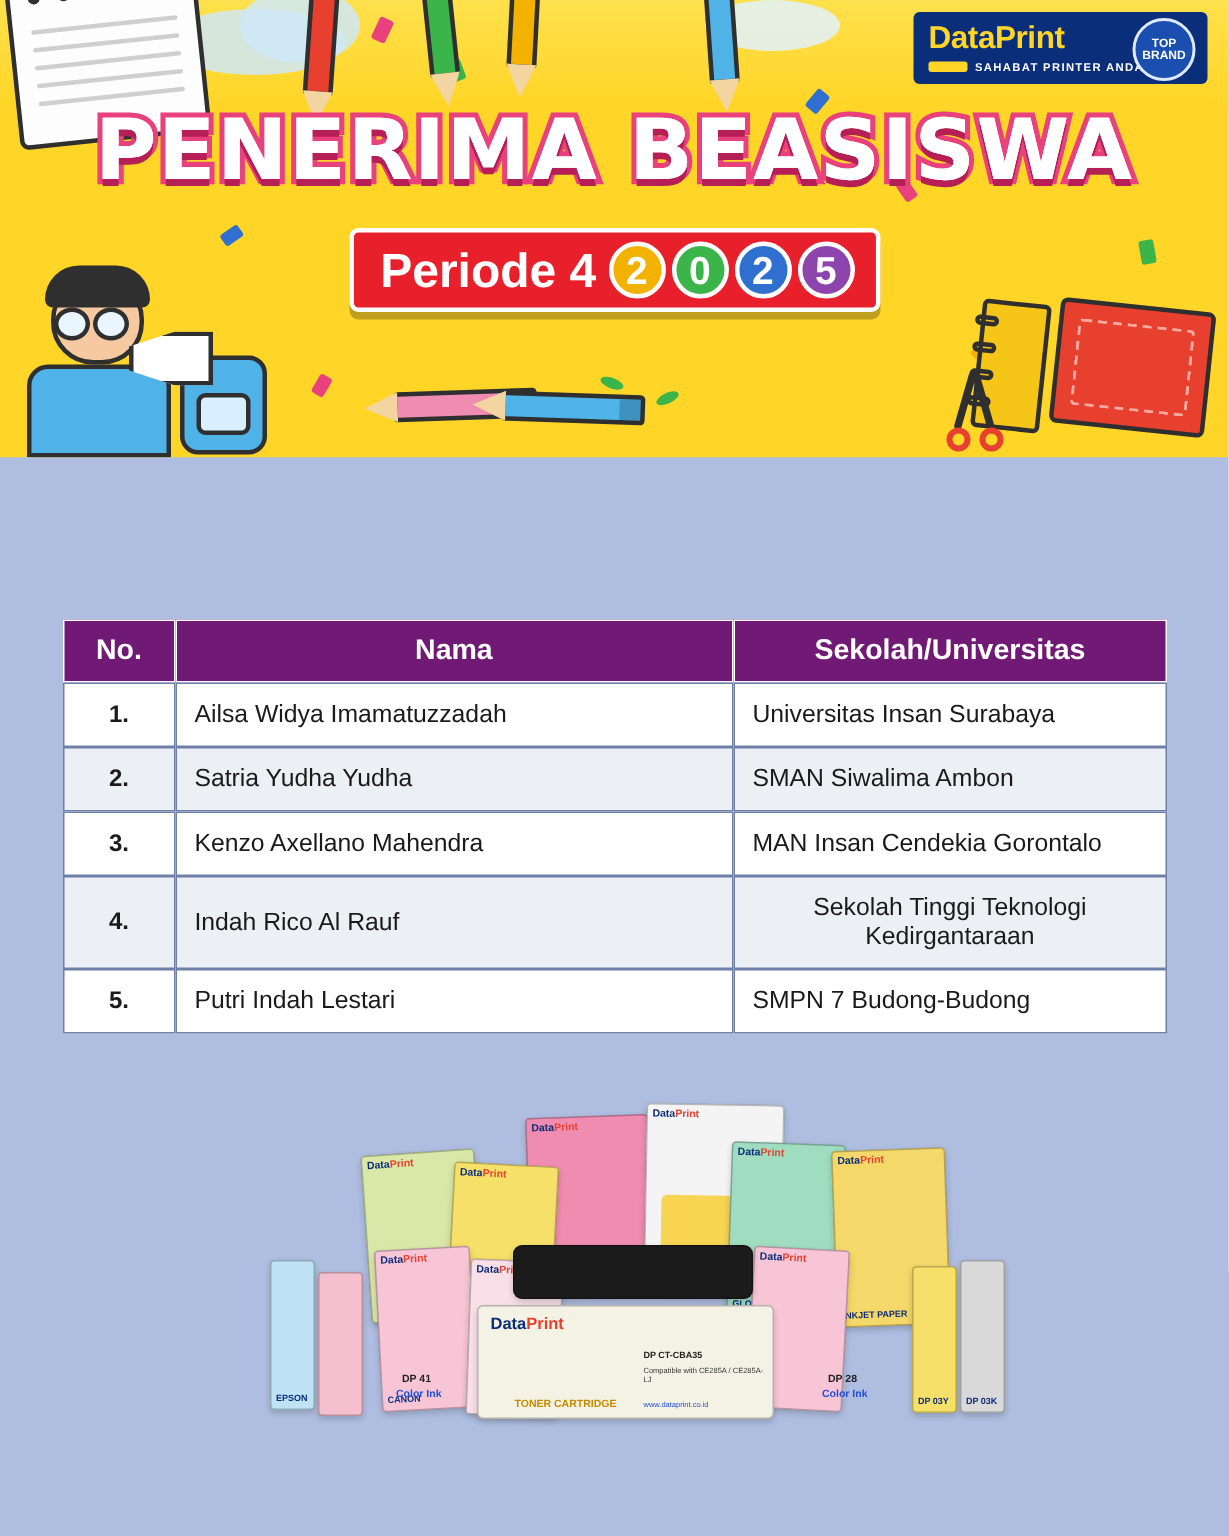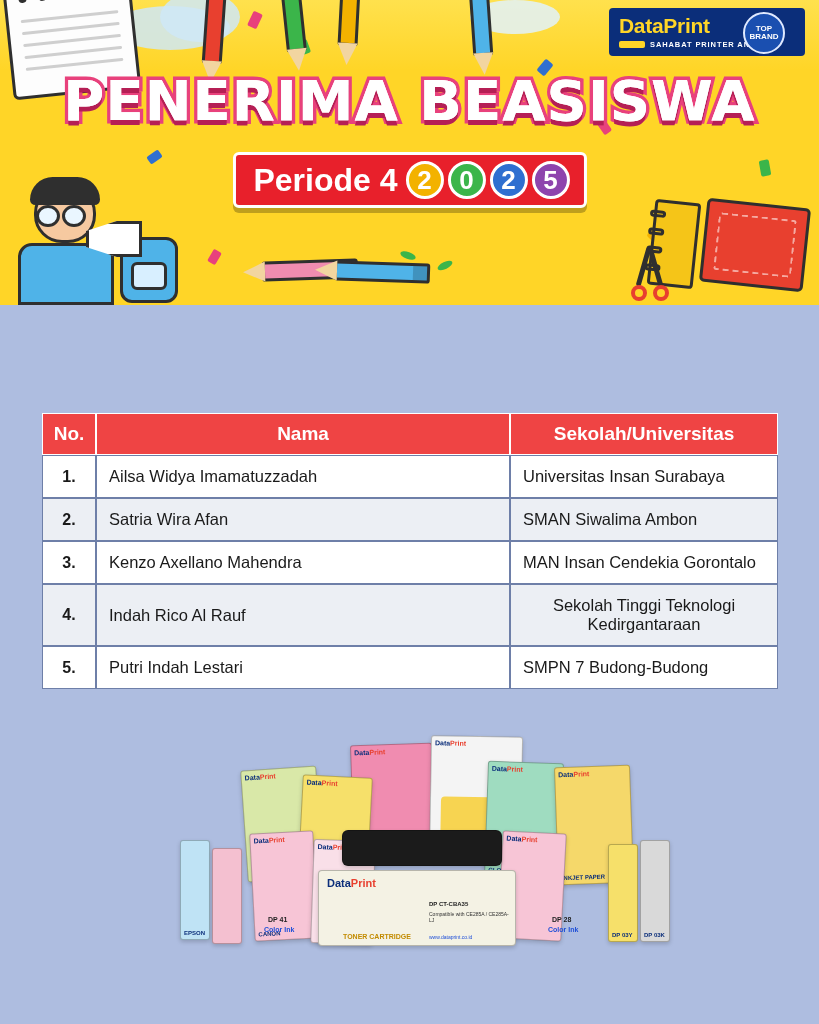--- a/index.html
+++ b/index.html
@@ -142,21 +142,21 @@
     display: flex; flex-direction: column; justify-content: center; padding-left: 10px;
   }
   .logo .ltop { font-size: 21px; font-weight: bold; color: #ffffff; line-height: 1; letter-spacing: -.3px; }
   .logo .ltop span { color: #ffd527; }
   .logo .lbot {
     display: flex; align-items: center; gap: 5px; margin-top: 4px;
   }
   .logo .bar { width: 26px; height: 7px; background: #ffd527; border-radius: 2px; }
   .logo .lsub { font-size: 7.5px; color: #ffffff; letter-spacing: .9px; font-weight: bold; }
   .logo-badge {
-    position: absolute; right: 20px; top: 4px; width: 42px; height: 42px;
+    position: absolute; right: 8px; top: 4px; width: 42px; height: 42px;
     border-radius: 50%; background: #1a4fb0; border: 2px solid #dfe9ff;
     display: flex; align-items: center; justify-content: center;
     color: #fff; font-size: 8px; font-weight: bold; text-align: center; line-height: 1;
   }
 
   
   .title {
     position: absolute; left: 0; right: 0; top: 68px; text-align: center;
     font-size: 56px; font-weight: bold; letter-spacing: 1px;
     color: #ffffff;
@@ -220,25 +220,25 @@
 
   
   .table {
     position: absolute; left: 42px; top: 108px; width: 736px;
     border-collapse: separate; border-spacing: 0;
   }
   .table th, .table td {
     border: 1px solid #6e7fa8; background: #ffffff;
   }
   .table thead th {
-    background: #ef4444; color: #ffffff; font-size: 19px; font-weight: bold;
-    padding: 9px 1px; border-color: #ffffff;
+    background: #701a75; color: #ffffff; font-size: 19px; font-weight: bold;
+    padding: 9px 21px; border-color: #ffffff;
   }
   .table thead th.c-no { width: 54px; }
-  .table thead th.c-nama { width: 414px; }
+  .table thead th.c-nama { width: 372px; }
   .table tbody td { font-size: 16.5px; color: #1a1a1a; padding: 11px 12px; }
   .table tbody td.c-no { text-align: center; font-weight: bold; font-size: 16px; }
   .table tbody tr.alt td { background: #eceff4; }
 
   
   .products { position: absolute; left: 0; right: 0; bottom: 4px; height: 300px; }
   .prod {
     position: absolute; border: 1px solid rgba(0,0,0,.25); border-radius: 3px;
     box-shadow: 0 2px 4px rgba(0,0,0,.18);
     font-size: 6px; color: #123; overflow: hidden;
@@ -359,21 +359,21 @@
         </tr>
       </thead>
       <tbody>
         <tr>
           <td class="c-no">1.</td>
           <td>Ailsa Widya Imamatuzzadah</td>
           <td>Universitas Insan Surabaya</td>
         </tr>
         <tr class="alt">
           <td class="c-no">2.</td>
-          <td>Satria Wira Afan</td>
+          <td>Satria Yudha Yudha</td>
           <td>SMAN Siwalima Ambon</td>
         </tr>
         <tr>
           <td class="c-no">3.</td>
           <td>Kenzo Axellano Mahendra</td>
           <td>MAN Insan Cendekia Gorontalo</td>
         </tr>
         <tr class="alt">
           <td class="c-no">4.</td>
           <td>Indah Rico Al Rauf</td>

